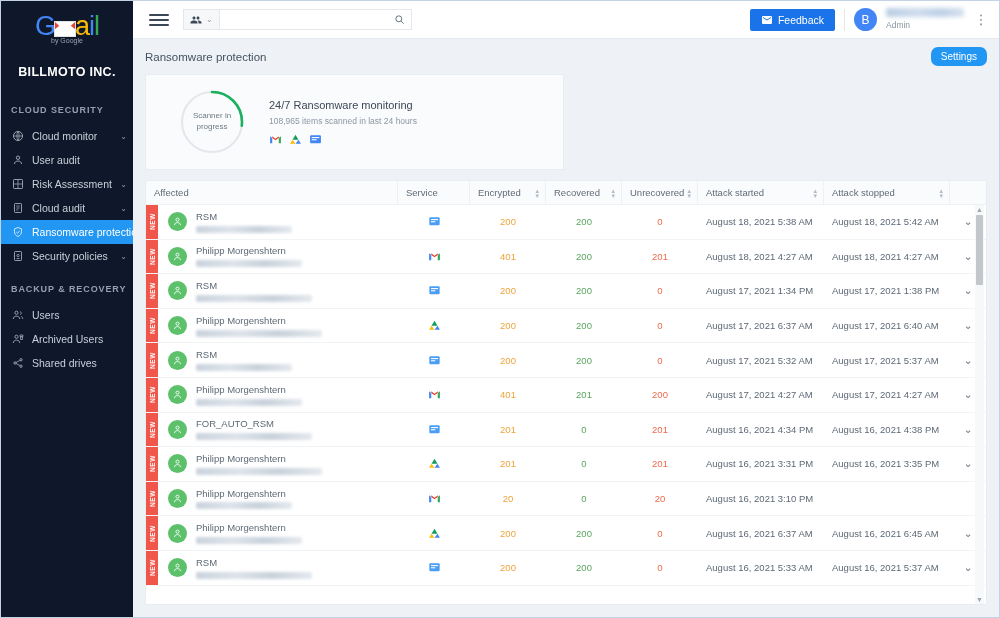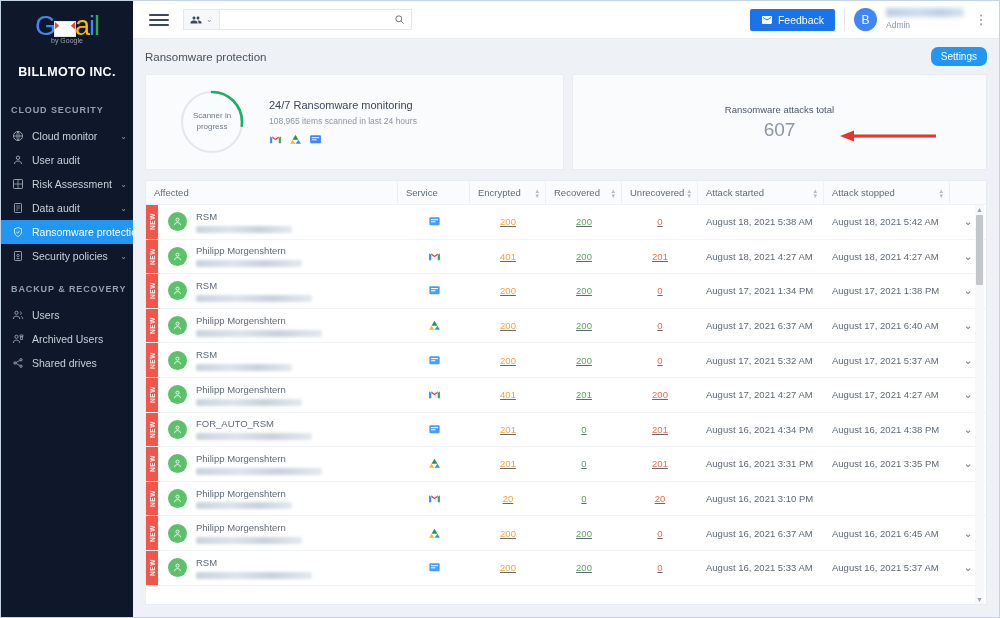--- a/index.html
+++ b/index.html
@@ -201,21 +201,21 @@
   .new-flag {
     position: absolute; left: 0; top: 0; bottom: 0; width: 12px;
     background: #f1564a; color: #fff; font-size: 6.5px; font-weight: bold;
     letter-spacing: .6px;
     display: flex; align-items: center; justify-content: center;
   }
   .new-flag span { transform: rotate(-90deg); white-space: nowrap; }
   .cell { padding-left: 8px; display: flex; align-items: center; height: 100%; overflow: hidden; }
   .c-affected { flex: 0 0 252px; padding-left: 22px; }
   .c-service  { flex: 0 0 72px; justify-content: center; padding-left: 0; }
-  .c-num      { flex: 0 0 76px; justify-content: center; padding-left: 0; text-decoration: underline; }
+  .c-num      { flex: 0 0 76px; justify-content: center; padding-left: 0; }
   .c-date     { flex: 0 0 126px; }
   .c-exp      { flex: 1 1 auto; justify-content: center; padding-left: 0; }
 
   .h-affected { flex: 0 0 252px; }
   .h-service  { flex: 0 0 72px; }
   .h-num      { flex: 0 0 76px; }
   .h-date     { flex: 0 0 126px; }
   .h-exp      { flex: 1 1 auto; border-right: none !important; }
 
   .useravatar {
@@ -289,21 +289,21 @@
           <span class="nav-label">Risk Assessment</span>
           <span class="nav-caret">⌄</span>
         </div>
         <div class="nav-item">
           <span class="nav-ico">
             <svg viewBox="0 0 24 24">
               <rect x="5" y="3" width="14" height="18" rx="1.5" fill="none" stroke="currentColor" stroke-width="1.7"></rect>
               <path d="M8.5 8h7M8.5 12h7M8.5 16h4" stroke="currentColor" stroke-width="1.4"></path>
             </svg>
           </span>
-          <span class="nav-label">Data audit</span>
+          <span class="nav-label">Cloud audit</span>
           <span class="nav-caret">⌄</span>
         </div>
         <div class="nav-item active">
           <span class="nav-ico">
             <svg viewBox="0 0 24 24">
               <path d="M12 3l7 2.8v5.6c0 4.2-2.9 8-7 9.6-4.1-1.6-7-5.4-7-9.6V5.8z" fill="none" stroke="currentColor" stroke-width="1.8"></path>
               <path d="M8.7 12.1l2.3 2.3 4.3-4.6" fill="none" stroke="currentColor" stroke-width="1.8"></path>
             </svg>
           </span>
           <span class="nav-label">Ransomware protection</span>
@@ -429,30 +429,20 @@
             </svg>
             <svg class="svc" viewBox="0 0 24 24">
               <rect x="2" y="4" width="20" height="15" rx="2" fill="#4285f4"></rect>
               <rect x="5" y="7.5" width="14" height="2" fill="#fff"></rect>
               <rect x="5" y="11.5" width="9" height="2" fill="#fff"></rect>
             </svg>
           </div>
         </div>
       </div>
 
-      <div class="card total">
-        <div class="total-inner">
-          <div class="total-label">Ransomware attacks total</div>
-          <div class="total-value">607</div>
-          <svg class="arrow-anno" viewBox="0 0 96 12">
-            <path d="M96 6 L12 6" stroke="#e8322a" stroke-width="3" fill="none"></path>
-            <path d="M0 6 L14 0.5 L14 11.5 Z" fill="#e8322a"></path>
-          </svg>
-        </div>
-      </div>
     </section>
 
     <section class="table-wrap">
       <div class="thead" id="thead">
           <div class="th h-affected">
             <span>Affected</span>
           </div>
           <div class="th h-service">
             <span>Service</span>
           </div>

